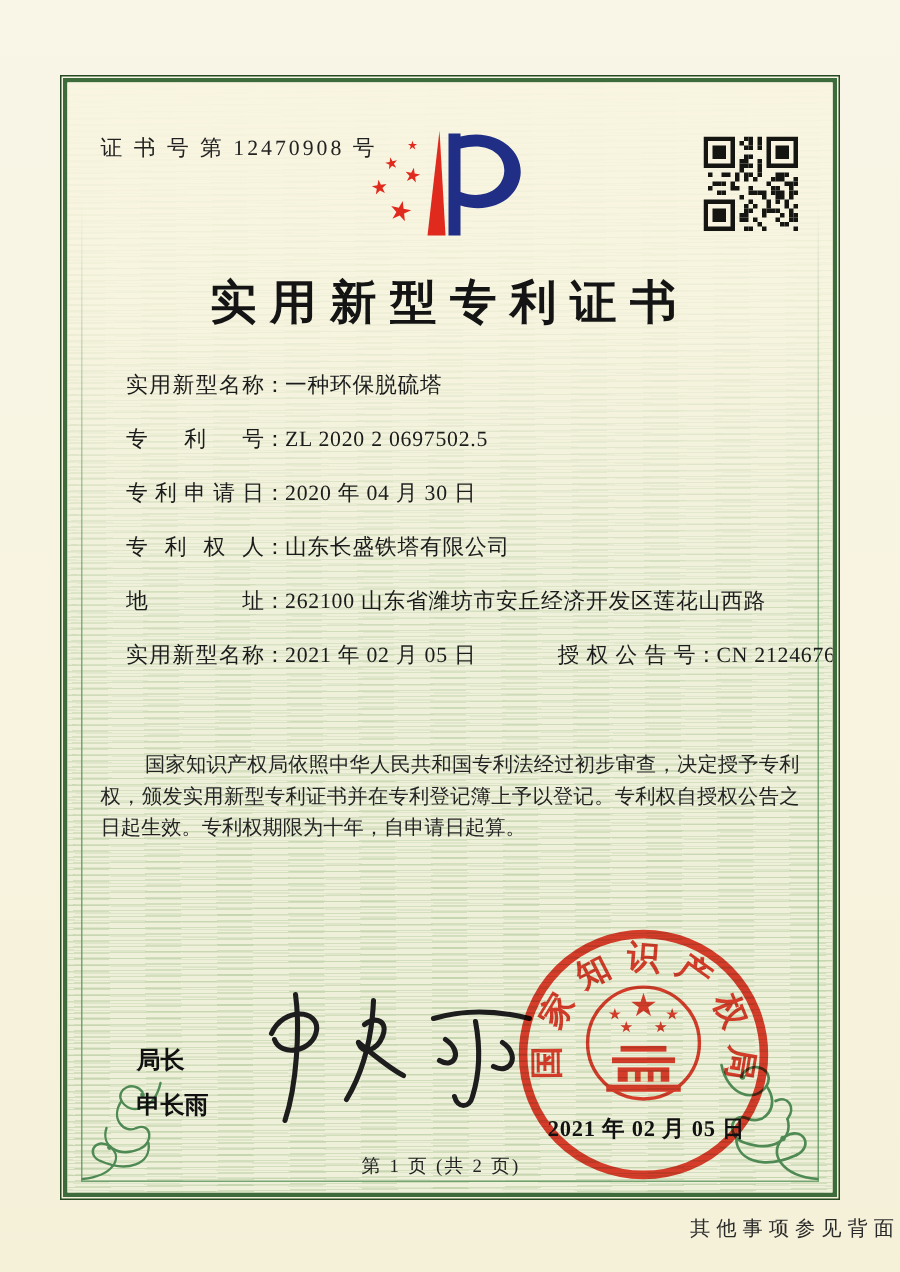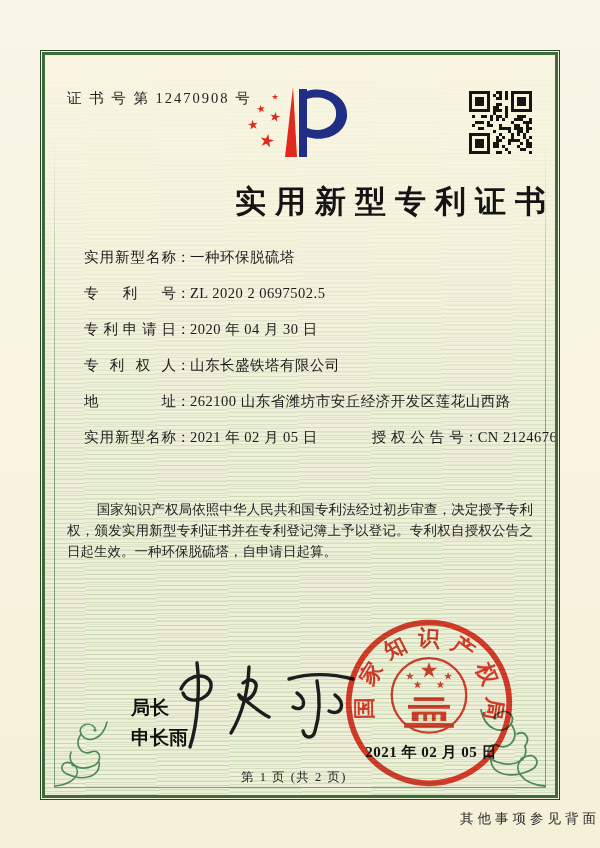--- a/index.html
+++ b/index.html
@@ -30,32 +30,32 @@
     -webkit-mask-image:linear-gradient(180deg,transparent 0%,transparent 10%,rgba(0,0,0,.5) 30%,#000 55%,#000 100%);
     mask-image:linear-gradient(180deg,transparent 0%,transparent 10%,rgba(0,0,0,.5) 30%,#000 55%,#000 100%);
   }
   .flourish{position:absolute;bottom:3px;pointer-events:none;}
   .flourish.left{left:4px;}
   .flourish.right{right:4px;transform:scaleX(-1);}
   .cert-no{position:absolute;left:22px;top:34px;font-size:14.5px;letter-spacing:2px;color:#222;}
   .logo{position:absolute;left:178px;top:26px;}
   .qr{position:absolute;left:424px;top:36px;width:63px;height:63px;}
   .title{
-    position:absolute;left:0;right:0;top:126px;text-align:right;
+    position:absolute;left:0;right:0;top:126px;text-align:center;
     font-size:31px;font-weight:bold;letter-spacing:9px;color:#141414;
   }
   .fields{position:absolute;left:22px;right:20px;top:192px;}
   .frow{margin-bottom:15px;font-size:14.5px;line-height:21px;white-space:nowrap;color:#1b1b1b;margin-left:17px;}
   .flabel{display:inline-block;width:92px;text-align:justify;text-align-last:justify;vertical-align:top;}
   .fcolon{display:inline-block;width:14px;}
   .fvalue{letter-spacing:0.5px;}
   .pair2{margin-left:54px;}
   .paras{position:absolute;left:22px;right:22px;top:444px;font-size:13.5px;line-height:21px;color:#232323;text-align:justify;}
   .paras p{margin:0;text-indent:2.2em;}
-  .signer{position:absolute;left:46px;top:638px;font-family:"Liberation Sans","DejaVu Sans",sans-serif;font-weight:bold;font-size:19px;color:#111;line-height:30px;margin-left:40px;}
+  .signer{position:absolute;left:46px;top:638px;font-family:"Liberation Sans","DejaVu Sans",sans-serif;font-weight:bold;font-size:16px;color:#111;line-height:30px;}
   .signature{position:absolute;left:112px;top:596px;}
   .seal{position:absolute;left:298px;top:562px;width:172px;height:172px;mix-blend-mode:multiply;}
   .seal svg{display:block;}
   .seal-date{
     position:absolute;left:300px;top:688px;width:172px;text-align:center;
     font-size:15px;font-weight:bold;color:#111;letter-spacing:0.5px;z-index:5;
   }
   .page-no{position:absolute;left:0;right:12px;bottom:9px;text-align:center;font-size:12.5px;letter-spacing:1.5px;color:#222;}
   .back-note{position:absolute;left:0;right:0;top:810px;text-align:right;font-size:13.5px;letter-spacing:4px;color:#2a2a2a;}
 </style>
@@ -229,21 +229,21 @@
         <div class="frow"><span class="flabel">专利号</span><span class="fcolon">：</span><span class="fvalue">ZL 2020 2 0697502.5</span></div>
         <div class="frow"><span class="flabel">专利申请日</span><span class="fcolon">：</span><span class="fvalue">2020 年 04 月 30 日</span></div>
         <div class="frow"><span class="flabel">专利权人</span><span class="fcolon">：</span><span class="fvalue">山东长盛铁塔有限公司</span></div>
         <div class="frow"><span class="flabel">地址</span><span class="fcolon">：</span><span class="fvalue">262100 山东省潍坊市安丘经济开发区莲花山西路</span></div>
         <div class="frow">
           <span class="flabel">实用新型名称</span><span class="fcolon">：</span><span class="fvalue">2021 年 02 月 05 日</span><span class="pair2"><span class="flabel">授权公告号</span><span class="fcolon">：</span><span class="fvalue">CN 212467659 U</span></span>
         </div>
       </div>
 
       <div class="paras">
-        <p>国家知识产权局依照中华人民共和国专利法经过初步审查，决定授予专利权，颁发实用新型专利证书并在专利登记簿上予以登记。专利权自授权公告之日起生效。一种环保脱硫塔，自申请日起算。</p>
+        <p>国家知识产权局依照中华人民共和国专利法经过初步审查，决定授予专利权，颁发实用新型专利证书并在专利登记簿上予以登记。专利权自授权公告之日起生效。专利权期限为十年，自申请日起算。</p>
       </div>
 
       <div class="signer">
         <div>局长</div>
         <div>申长雨</div>
       </div>
 
       <svg class="signature" width="215" height="105" viewBox="0 0 215 105">
         <g fill="none" stroke="#1d1d1d" stroke-width="3.4" stroke-linecap="round" stroke-linejoin="round">
           <path d="M24,38 C32,20 56,22 54,36 C52,50 30,54 26,42"></path>

